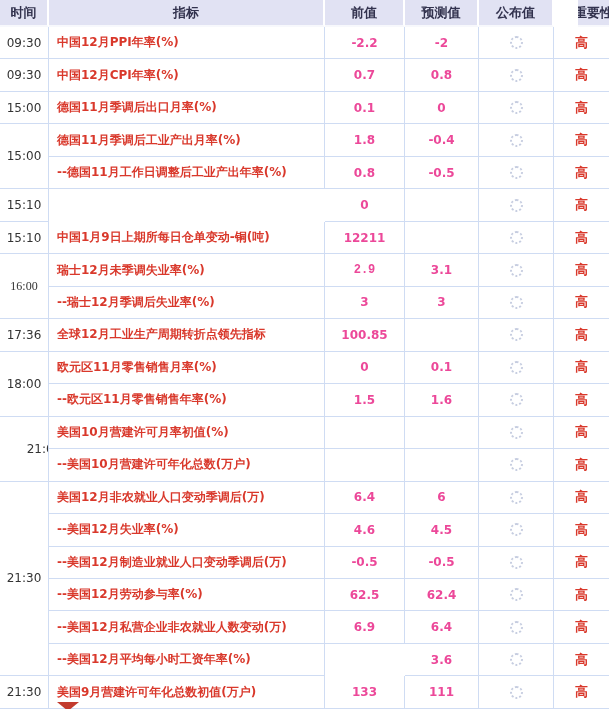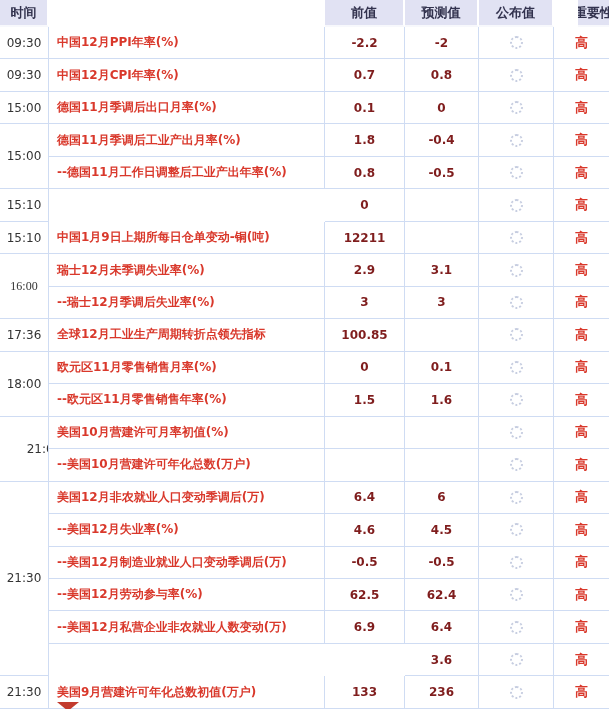--- a/index.html
+++ b/index.html
@@ -47,21 +47,21 @@
     font-size: 12px;
   }
   .indicator-cell {
     justify-content: flex-start;
     padding-left: 8px;
     color: #d9382b;
     font-weight: bold;
     cursor: pointer;
   }
   .value-cell {
-    color: #7f1d1d;
+    color: #ec4899;
     font-weight: bold;
   }
   .importance-cell {
     color: #d9382b;
     font-weight: bold;
     font-size: 13px;
   }
   .spinner {
     width: 13px;
     height: 13px;
@@ -79,20 +79,21 @@
     border-right: 11px solid transparent;
     border-top: 9px solid #c23b2e;
   }
 </style>
 </head>
 <body>
 
 <div class="page">
   <div class="calendar-grid" id="calendar-grid">
       <div class="cell header-cell" style="grid-area: 1 / 1;">时间</div>
+      <div class="cell header-cell" style="grid-area: 1 / 2;">指标</div>
       <div class="cell header-cell" style="grid-area: 1 / 3;">前值</div>
       <div class="cell header-cell" style="grid-area: 1 / 4;">预测值</div>
       <div class="cell header-cell" style="grid-area: 1 / 5;">公布值</div>
       <div class="cell header-cell last" style="grid-area: 1 / 6; margin-left: 24px;">重要性</div>
       <div class="cell data-cell time-cell" style="grid-area: 2 / 1 / span 1;">09:30</div>
       <div class="cell data-cell indicator-cell" style="grid-area: 2 / 2;">中国12月PPI年率(%)</div>
       <div class="cell data-cell value-cell" style="grid-area: 2 / 3;">-2.2</div>
       <div class="cell data-cell value-cell" style="grid-area: 2 / 4;">-2</div>
       <div class="cell data-cell" style="grid-area: 2 / 5;">
         <span class="spinner"></span>
@@ -139,21 +140,21 @@
       <div class="cell data-cell time-cell" style="grid-area: 8 / 1 / span 1;">15:10</div>
       <div class="cell data-cell indicator-cell" style="grid-area: 8 / 2;">中国1月9日上期所每日仓单变动-铜(吨)</div>
       <div class="cell data-cell value-cell" style="grid-area: 8 / 3;">12211</div>
       <div class="cell data-cell value-cell" style="grid-area: 8 / 4;"></div>
       <div class="cell data-cell" style="grid-area: 8 / 5;">
         <span class="spinner"></span>
       </div>
       <div class="cell data-cell importance-cell last-col" style="grid-area: 8 / 6;">高</div>
       <div class="cell data-cell time-cell" style="grid-area: 9 / 1 / span 2; font-family: Liberation Serif, serif;">16:00</div>
       <div class="cell data-cell indicator-cell" style="grid-area: 9 / 2;">瑞士12月未季调失业率(%)</div>
-      <div class="cell data-cell value-cell" style="grid-area: 9 / 3;">2.9</div>
+      <div class="cell data-cell value-cell" style="grid-area: 9 / 3; font-family: Liberation Mono, monospace;">2.9</div>
       <div class="cell data-cell value-cell" style="grid-area: 9 / 4;">3.1</div>
       <div class="cell data-cell" style="grid-area: 9 / 5;">
         <span class="spinner"></span>
       </div>
       <div class="cell data-cell importance-cell last-col" style="grid-area: 9 / 6;">高</div>
       <div class="cell data-cell indicator-cell" style="grid-area: 10 / 2;">--瑞士12月季调后失业率(%)</div>
       <div class="cell data-cell value-cell" style="grid-area: 10 / 3;">3</div>
       <div class="cell data-cell value-cell" style="grid-area: 10 / 4;">3</div>
       <div class="cell data-cell" style="grid-area: 10 / 5;">
         <span class="spinner"></span>
@@ -226,28 +227,29 @@
         <span class="spinner"></span>
       </div>
       <div class="cell data-cell importance-cell last-col" style="grid-area: 19 / 6;">高</div>
       <div class="cell data-cell indicator-cell" style="grid-area: 20 / 2;">--美国12月私营企业非农就业人数变动(万)</div>
       <div class="cell data-cell value-cell" style="grid-area: 20 / 3;">6.9</div>
       <div class="cell data-cell value-cell" style="grid-area: 20 / 4;">6.4</div>
       <div class="cell data-cell" style="grid-area: 20 / 5;">
         <span class="spinner"></span>
       </div>
       <div class="cell data-cell importance-cell last-col" style="grid-area: 20 / 6;">高</div>
+      <div class="cell data-cell indicator-cell" style="grid-area: 21 / 2;">--美国12月平均每小时工资年率(%)</div>
       <div class="cell data-cell value-cell" style="grid-area: 21 / 4;">3.6</div>
       <div class="cell data-cell" style="grid-area: 21 / 5;">
         <span class="spinner"></span>
       </div>
       <div class="cell data-cell importance-cell last-col" style="grid-area: 21 / 6;">高</div>
       <div class="cell data-cell time-cell" style="grid-area: 22 / 1 / span 1;">21:30</div>
       <div class="cell data-cell indicator-cell" style="grid-area: 22 / 2;">美国9月营建许可年化总数初值(万户)</div>
       <div class="cell data-cell value-cell" style="grid-area: 22 / 3;">133</div>
-      <div class="cell data-cell value-cell" style="grid-area: 22 / 4;">236</div>
+      <div class="cell data-cell value-cell" style="grid-area: 22 / 4;">111</div>
       <div class="cell data-cell" style="grid-area: 22 / 5;">
         <span class="spinner"></span>
       </div>
       <div class="cell data-cell importance-cell last-col" style="grid-area: 22 / 6;">高</div>
     </div>
   <div class="bottom-marker"></div>
 </div>
 
 </body></html>

